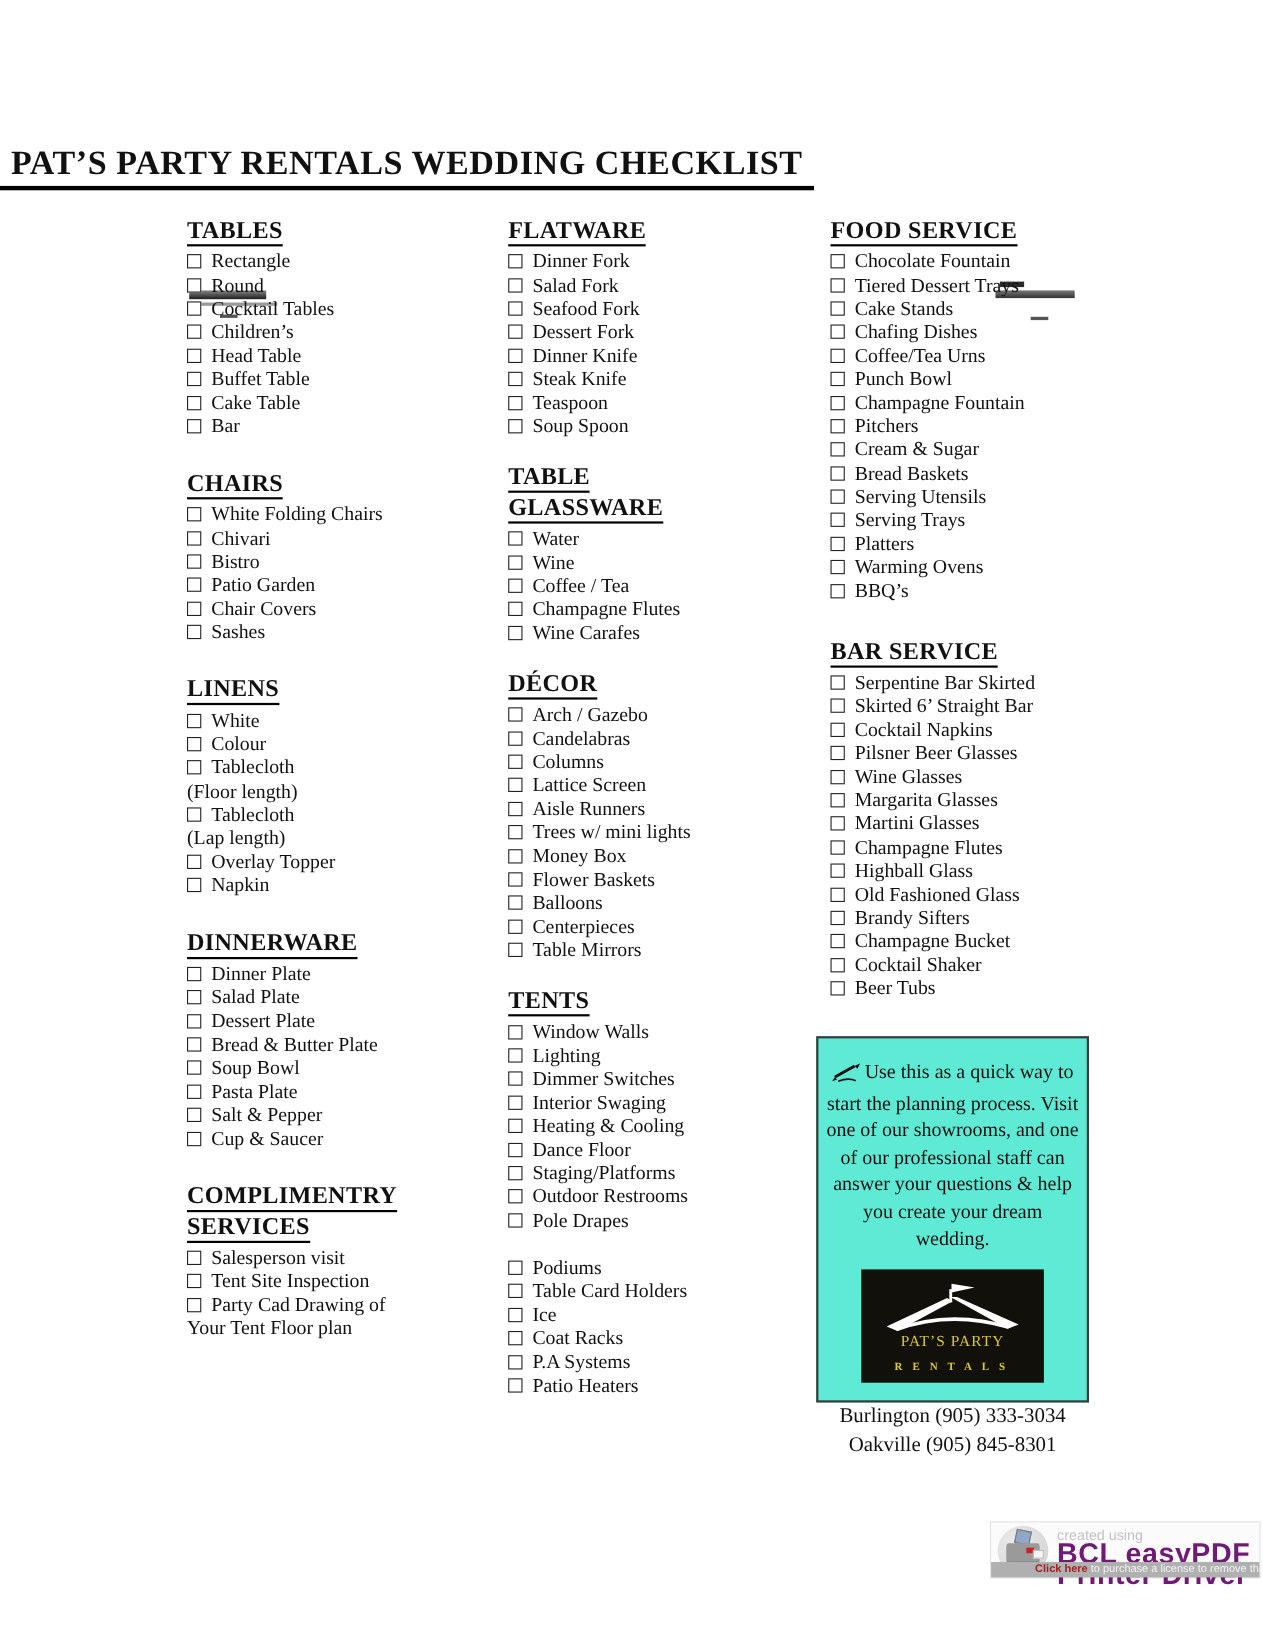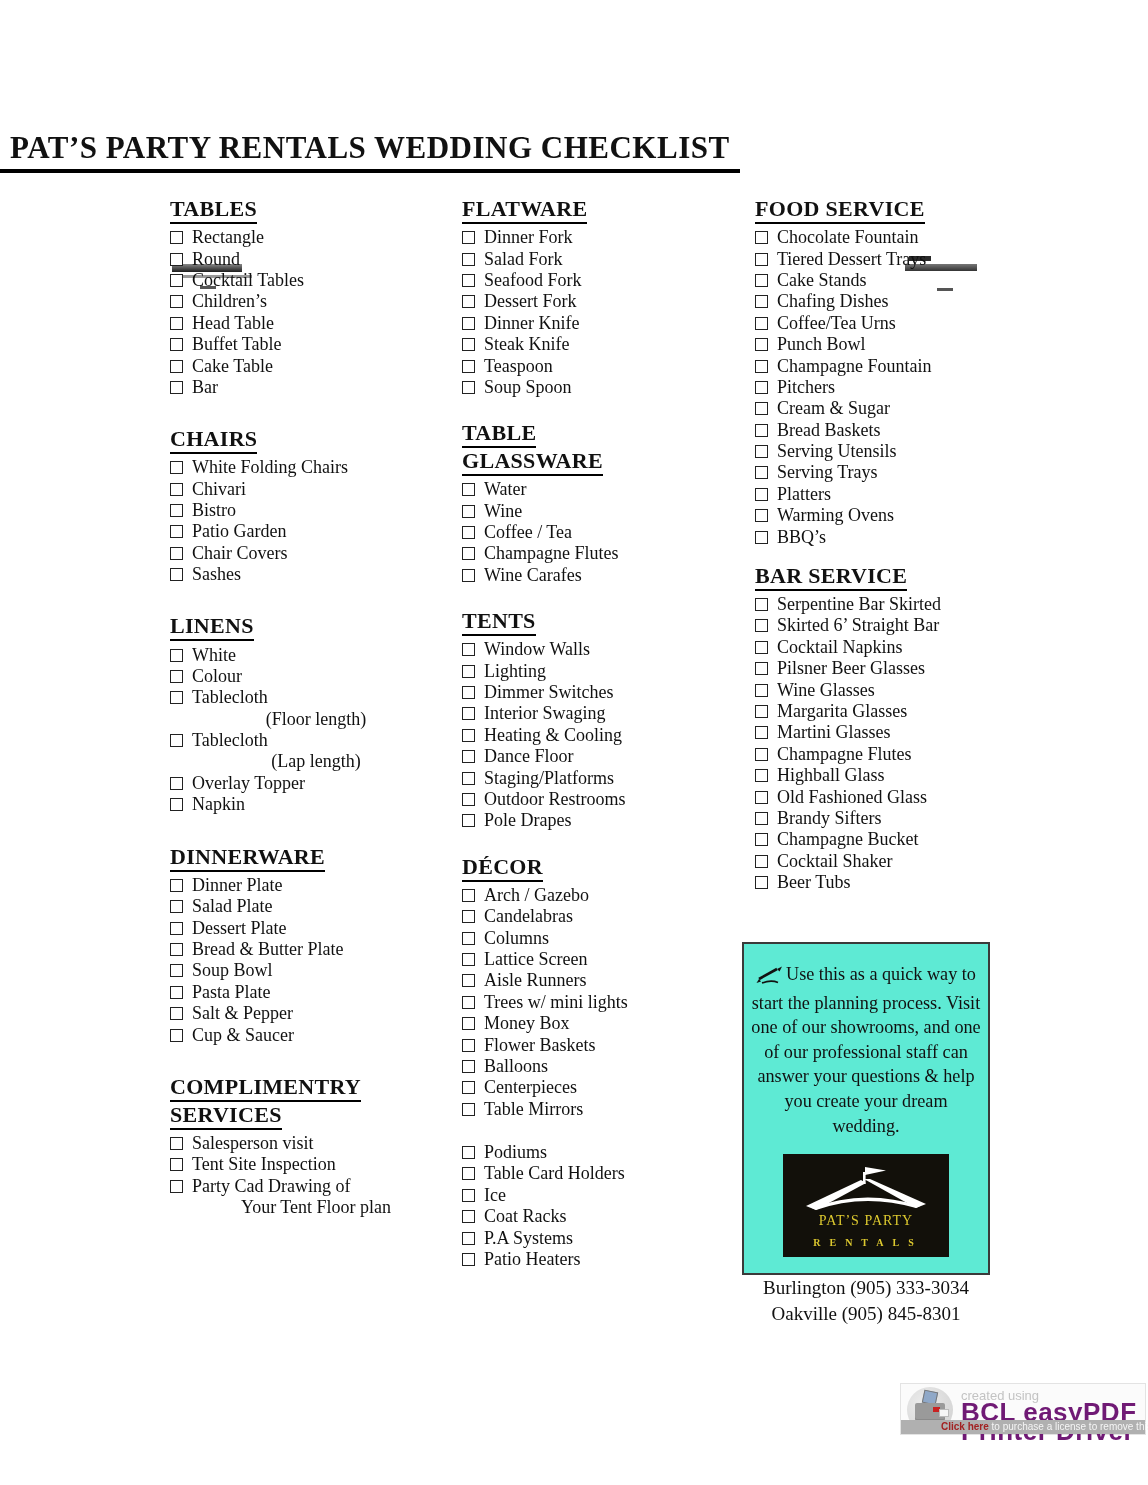--- a/index.html
+++ b/index.html
@@ -21,28 +21,28 @@
   .ornament i { position:absolute; display:block; }
   .orn-bar1 { width:70px; height:8px; background:linear-gradient(#888,#1d1d1d); top:4px; left:0; }
   .orn-bar2 { width:78px; height:3px; background:#9a9a9a; top:15px; left:2px; }
   .orn-dash { width:16px; height:3px; background:#555; top:26px; left:28px; }
   .ornament-right .orn-bar1 { width:22px; height:5px; top:0; left:4px; background:#2a2a2a; }
   .ornament-right .orn-bar2 { width:72px; height:7px; top:8px; left:0; background:linear-gradient(#777,#333); }
   .ornament-right .orn-dash { top:32px; left:32px; }
 
   
   .col { position:absolute; top:196px; }
-  .col-0 { left:170px; width:292px;text-align:center; }
+  .col-0 { left:170px; width:292px; }
   .col-1 { left:462px; width:292px; }
   .col-2 { left:755px; width:300px; }
 
   .section { }
   .col-0 .section + .section { margin-top:28px; }
   .col-1 .section + .section { margin-top:22px; }
-  .col-2 .section + .section { margin-top:15px; }
+  .col-2 .section + .section { margin-top:31px; }
 
   .section-title { margin:0 0 3px 0; }
   .title-line {
     display:table; font-size:22px; line-height:25px; font-weight:bold;
     border-bottom:2.5px solid #000; padding-bottom:1px; letter-spacing:0.3px;
     white-space:nowrap;
   }
   ul.items { list-style:none; }
   .item { display:flex; align-items:center; height:21.4px; white-space:nowrap; }
   .checkbox {
@@ -384,20 +384,82 @@
 
   <li class="item">
     <span class="checkbox"></span>
     <span class="label">Wine Carafes</span>
   </li>
 </ul>
   </section>
 
   <section class="section">
     <h2 class="section-title">
+        <div class="title-line">DÉCOR</div>
+      </h2>
+    <ul class="items">
+  <li class="item">
+    <span class="checkbox"></span>
+    <span class="label">Arch / Gazebo</span>
+  </li>
+
+  <li class="item">
+    <span class="checkbox"></span>
+    <span class="label">Candelabras</span>
+  </li>
+
+  <li class="item">
+    <span class="checkbox"></span>
+    <span class="label">Columns</span>
+  </li>
+
+  <li class="item">
+    <span class="checkbox"></span>
+    <span class="label">Lattice Screen</span>
+  </li>
+
+  <li class="item">
+    <span class="checkbox"></span>
+    <span class="label">Aisle Runners</span>
+  </li>
+
+  <li class="item">
+    <span class="checkbox"></span>
+    <span class="label">Trees w/ mini lights</span>
+  </li>
+
+  <li class="item">
+    <span class="checkbox"></span>
+    <span class="label">Money Box</span>
+  </li>
+
+  <li class="item">
+    <span class="checkbox"></span>
+    <span class="label">Flower Baskets</span>
+  </li>
+
+  <li class="item">
+    <span class="checkbox"></span>
+    <span class="label">Balloons</span>
+  </li>
+
+  <li class="item">
+    <span class="checkbox"></span>
+    <span class="label">Centerpieces</span>
+  </li>
+
+  <li class="item">
+    <span class="checkbox"></span>
+    <span class="label">Table Mirrors</span>
+  </li>
+</ul>
+  </section>
+
+  <section class="section">
+    <h2 class="section-title">
         <div class="title-line">TENTS</div>
       </h2>
     <ul class="items">
   <li class="item">
     <span class="checkbox"></span>
     <span class="label">Window Walls</span>
   </li>
 
   <li class="item">
     <span class="checkbox"></span>
@@ -430,82 +492,20 @@
   </li>
 
   <li class="item">
     <span class="checkbox"></span>
     <span class="label">Outdoor Restrooms</span>
   </li>
 
   <li class="item">
     <span class="checkbox"></span>
     <span class="label">Pole Drapes</span>
-  </li>
-</ul>
-  </section>
-
-  <section class="section">
-    <h2 class="section-title">
-        <div class="title-line">DÉCOR</div>
-      </h2>
-    <ul class="items">
-  <li class="item">
-    <span class="checkbox"></span>
-    <span class="label">Arch / Gazebo</span>
-  </li>
-
-  <li class="item">
-    <span class="checkbox"></span>
-    <span class="label">Candelabras</span>
-  </li>
-
-  <li class="item">
-    <span class="checkbox"></span>
-    <span class="label">Columns</span>
-  </li>
-
-  <li class="item">
-    <span class="checkbox"></span>
-    <span class="label">Lattice Screen</span>
-  </li>
-
-  <li class="item">
-    <span class="checkbox"></span>
-    <span class="label">Aisle Runners</span>
-  </li>
-
-  <li class="item">
-    <span class="checkbox"></span>
-    <span class="label">Trees w/ mini lights</span>
-  </li>
-
-  <li class="item">
-    <span class="checkbox"></span>
-    <span class="label">Money Box</span>
-  </li>
-
-  <li class="item">
-    <span class="checkbox"></span>
-    <span class="label">Flower Baskets</span>
-  </li>
-
-  <li class="item">
-    <span class="checkbox"></span>
-    <span class="label">Balloons</span>
-  </li>
-
-  <li class="item">
-    <span class="checkbox"></span>
-    <span class="label">Centerpieces</span>
-  </li>
-
-  <li class="item">
-    <span class="checkbox"></span>
-    <span class="label">Table Mirrors</span>
   </li>
 </ul>
   </section>
 
   <section class="section">
     <ul class="items">
   <li class="item">
     <span class="checkbox"></span>
     <span class="label">Podiums</span>
   </li>

